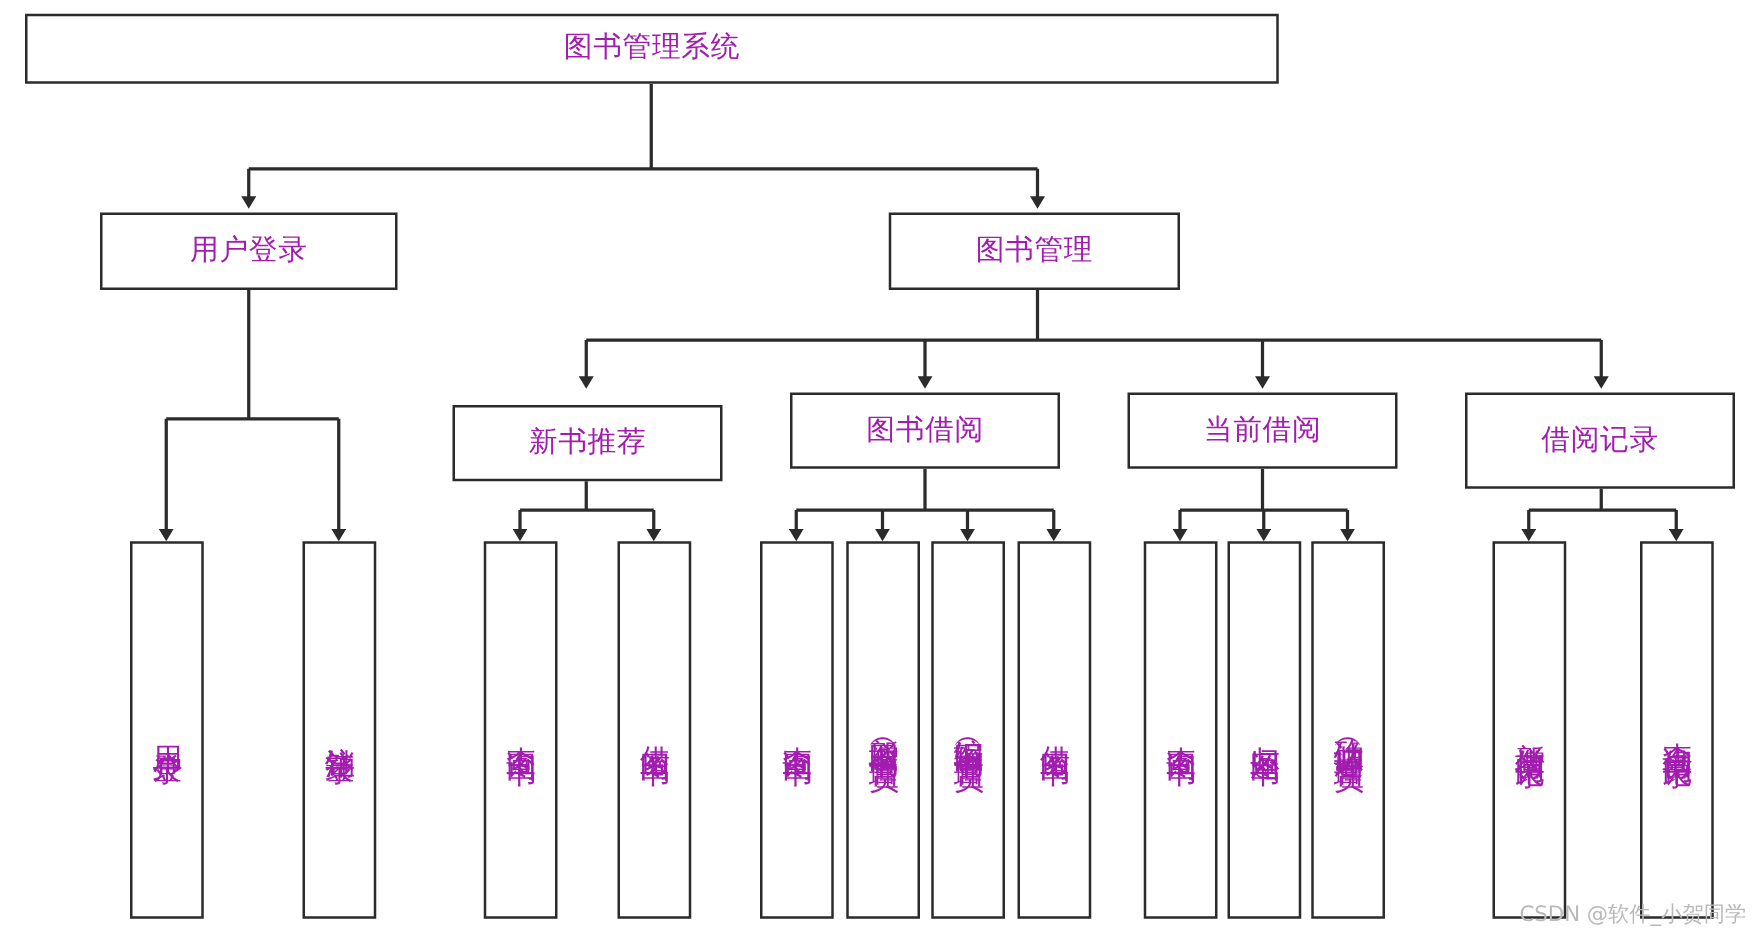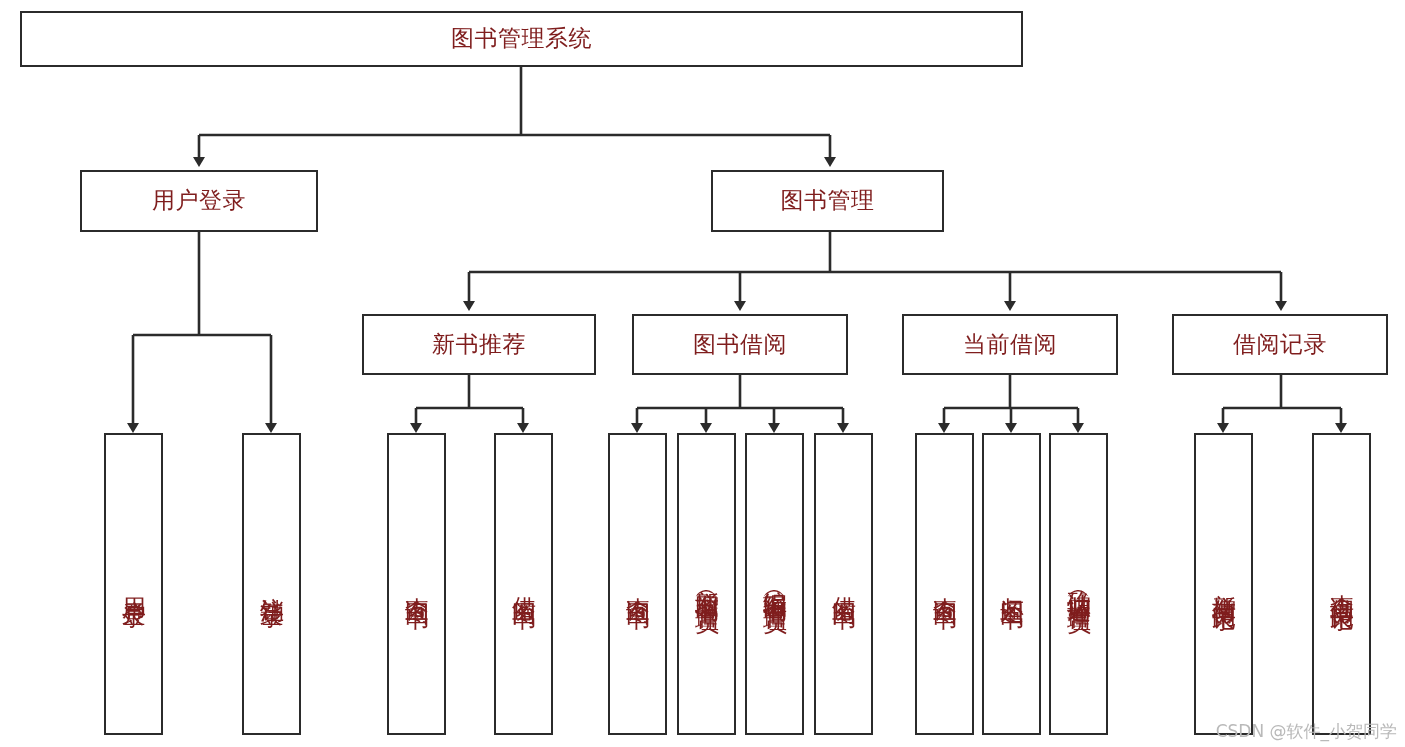--- a/index.html
+++ b/index.html
@@ -26,21 +26,21 @@
     height: 747px;
   }
   .node {
     position: absolute;
     box-sizing: border-box;
     border: 2px solid #2b2b2b;
     background: #ffffff;
     display: flex;
     align-items: center;
     justify-content: center;
-    color: #7f1d1d;
+    color: #a21caf;
     z-index: 2;
   }
   .node-label {
     display: block;
     line-height: 1.18;
     letter-spacing: 0.5px;
   }
   
   .node.h .node-label {
     font-size: 23px;
@@ -134,30 +134,30 @@
     <span class="node-label">图书管理系统</span>
   </div>
 
   <div class="node h" style="left:80px; top:170px; width:238px; height:62px;">
     <span class="node-label">用户登录</span>
   </div>
   <div class="node h" style="left:711px; top:170px; width:233px; height:62px;">
     <span class="node-label">图书管理</span>
   </div>
 
-  <div class="node h" style="left:362px; top:314px; width:234px; height:61px;">
+  <div class="node h" style="left:362px; top:324px; width:216px; height:61px;">
     <span class="node-label">新书推荐</span>
   </div>
   <div class="node h" style="left:632px; top:314px; width:216px; height:61px;text-align:center;">
     <span class="node-label">图书借阅</span>
   </div>
   <div class="node h" style="left:902px; top:314px; width:216px; height:61px;">
     <span class="node-label">当前借阅</span>
   </div>
-  <div class="node h" style="left:1172px; top:314px; width:216px; height:61px;">
+  <div class="node h" style="left:1172px; top:314px; width:216px; height:77px;">
     <span class="node-label">借阅记录</span>
   </div>
 
   <div class="node v" style="left:104px; top:433px; width:59px; height:302px;">
     <span class="node-label">用户登录</span>
   </div>
   <div class="node v" style="left:242px; top:433px; width:59px; height:302px;">
     <span class="node-label">注销登录</span>
   </div>
 

